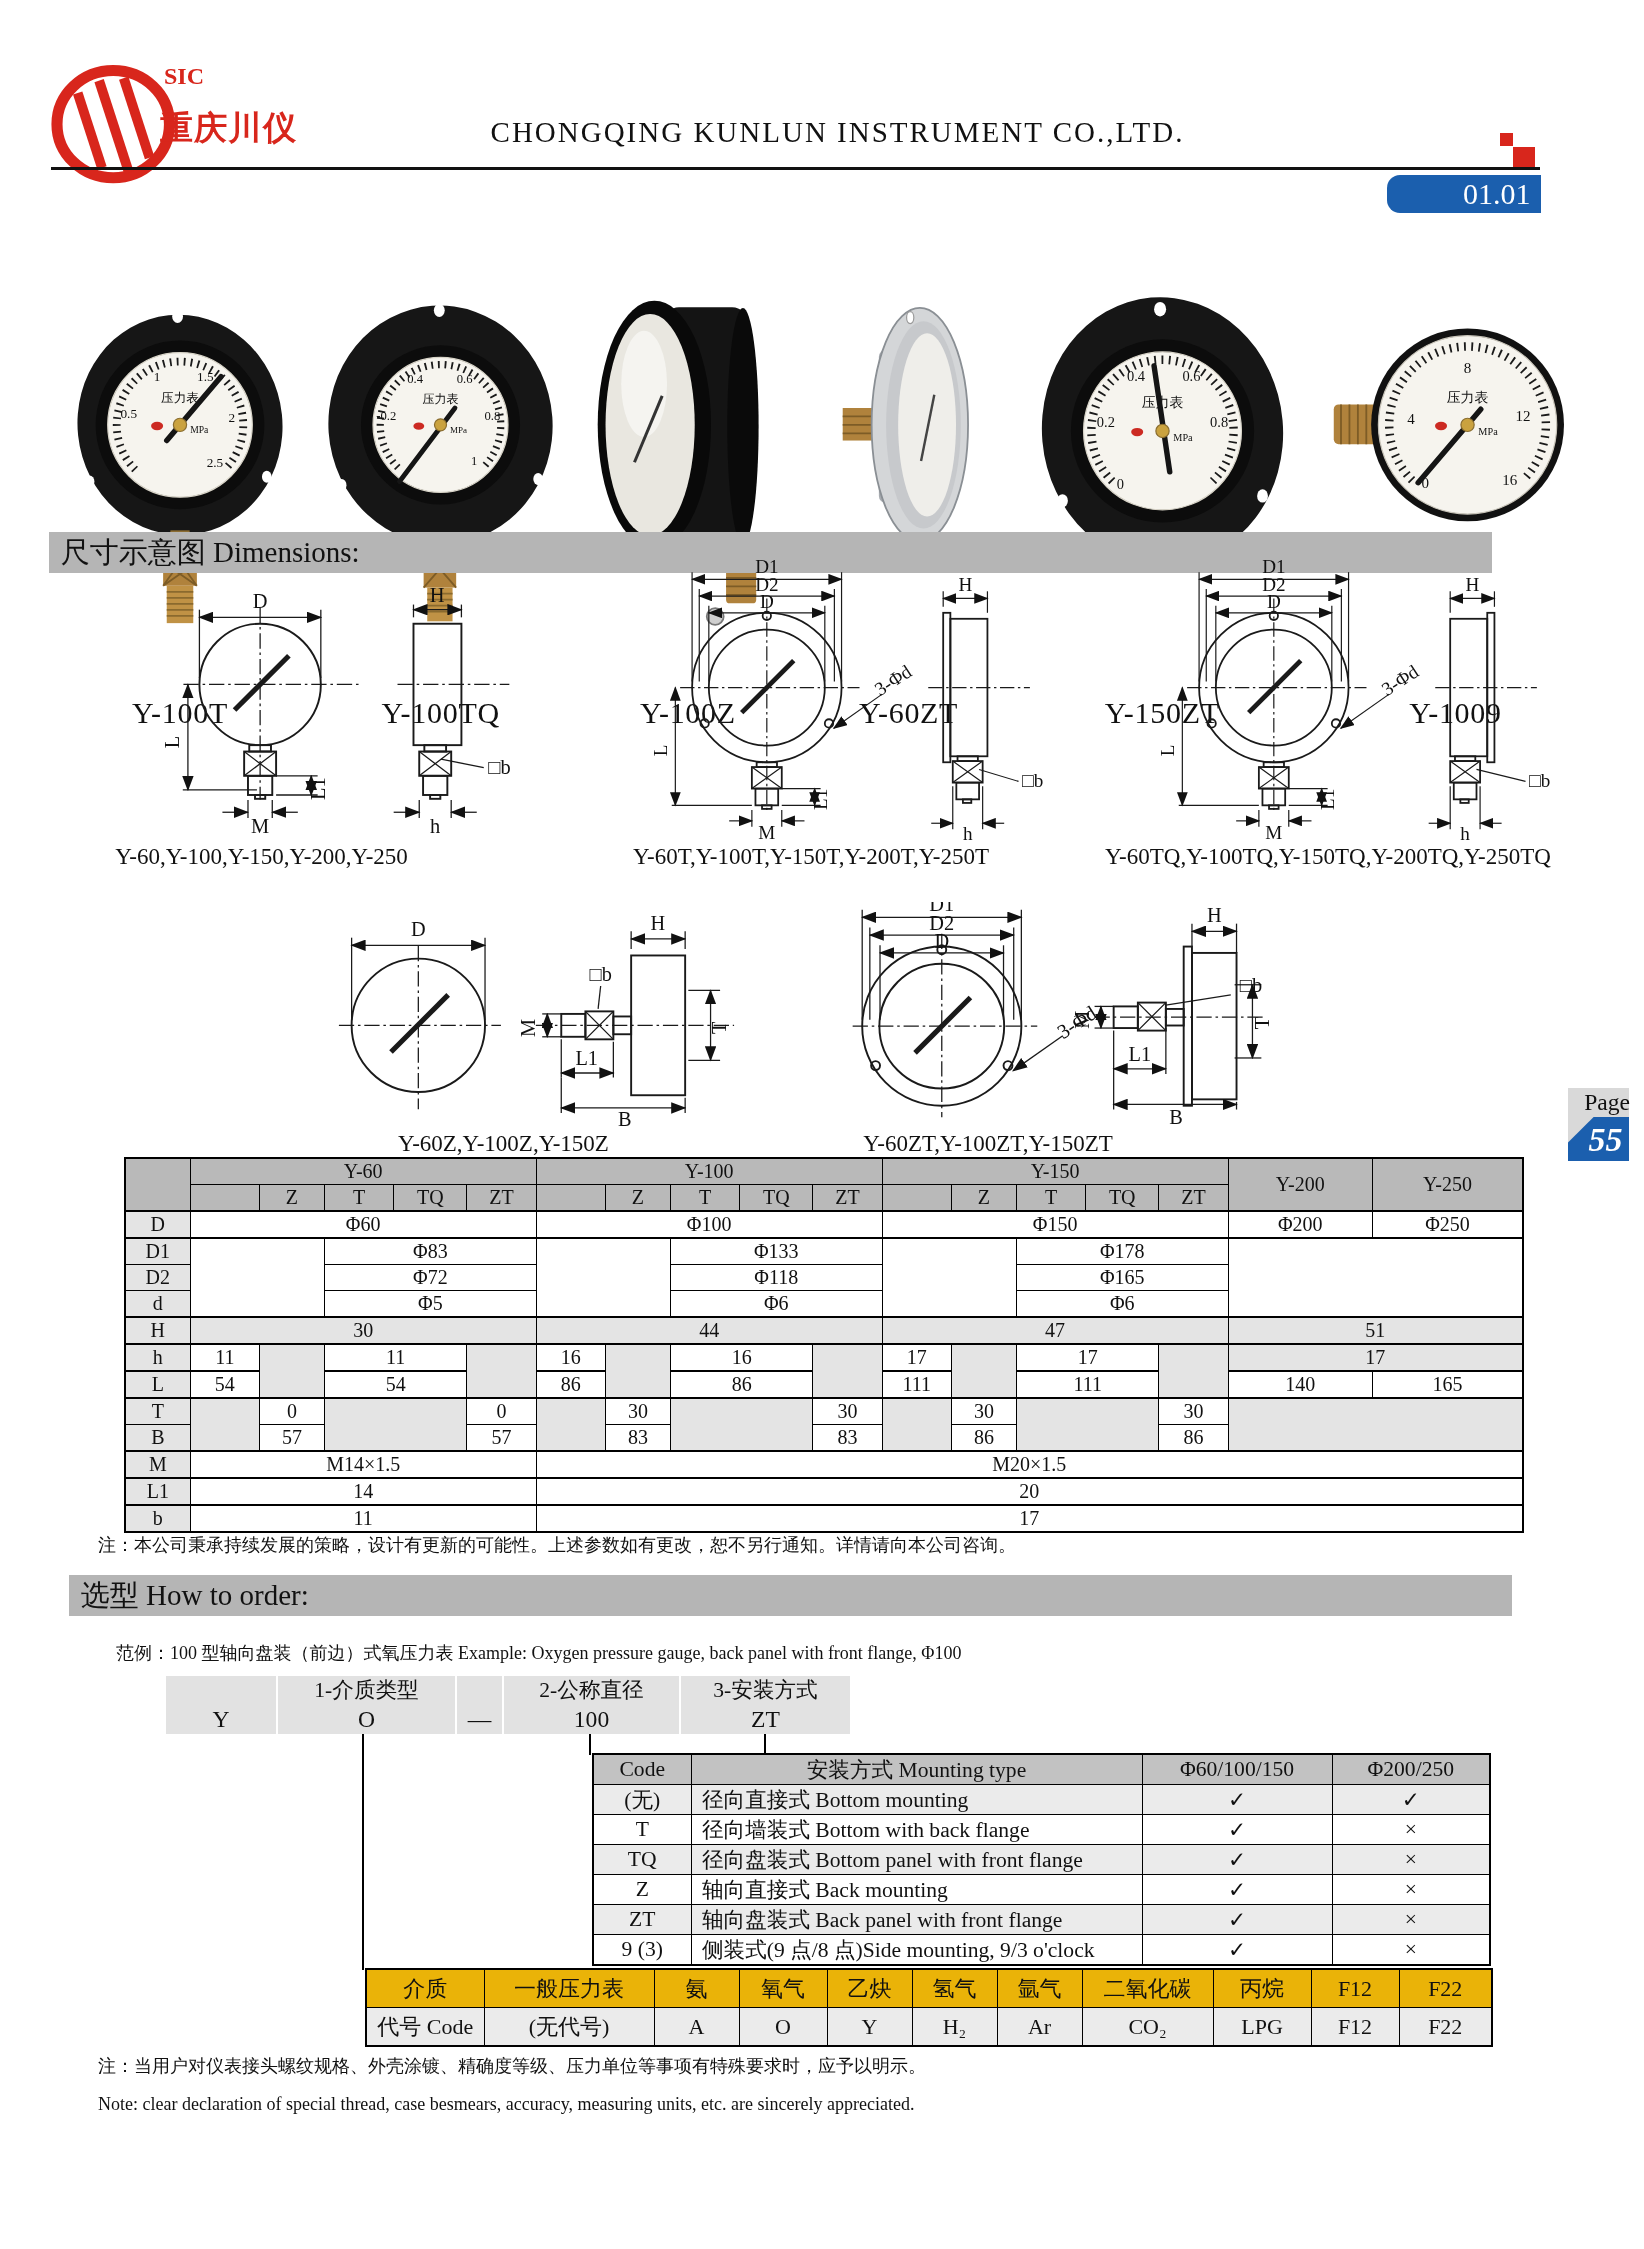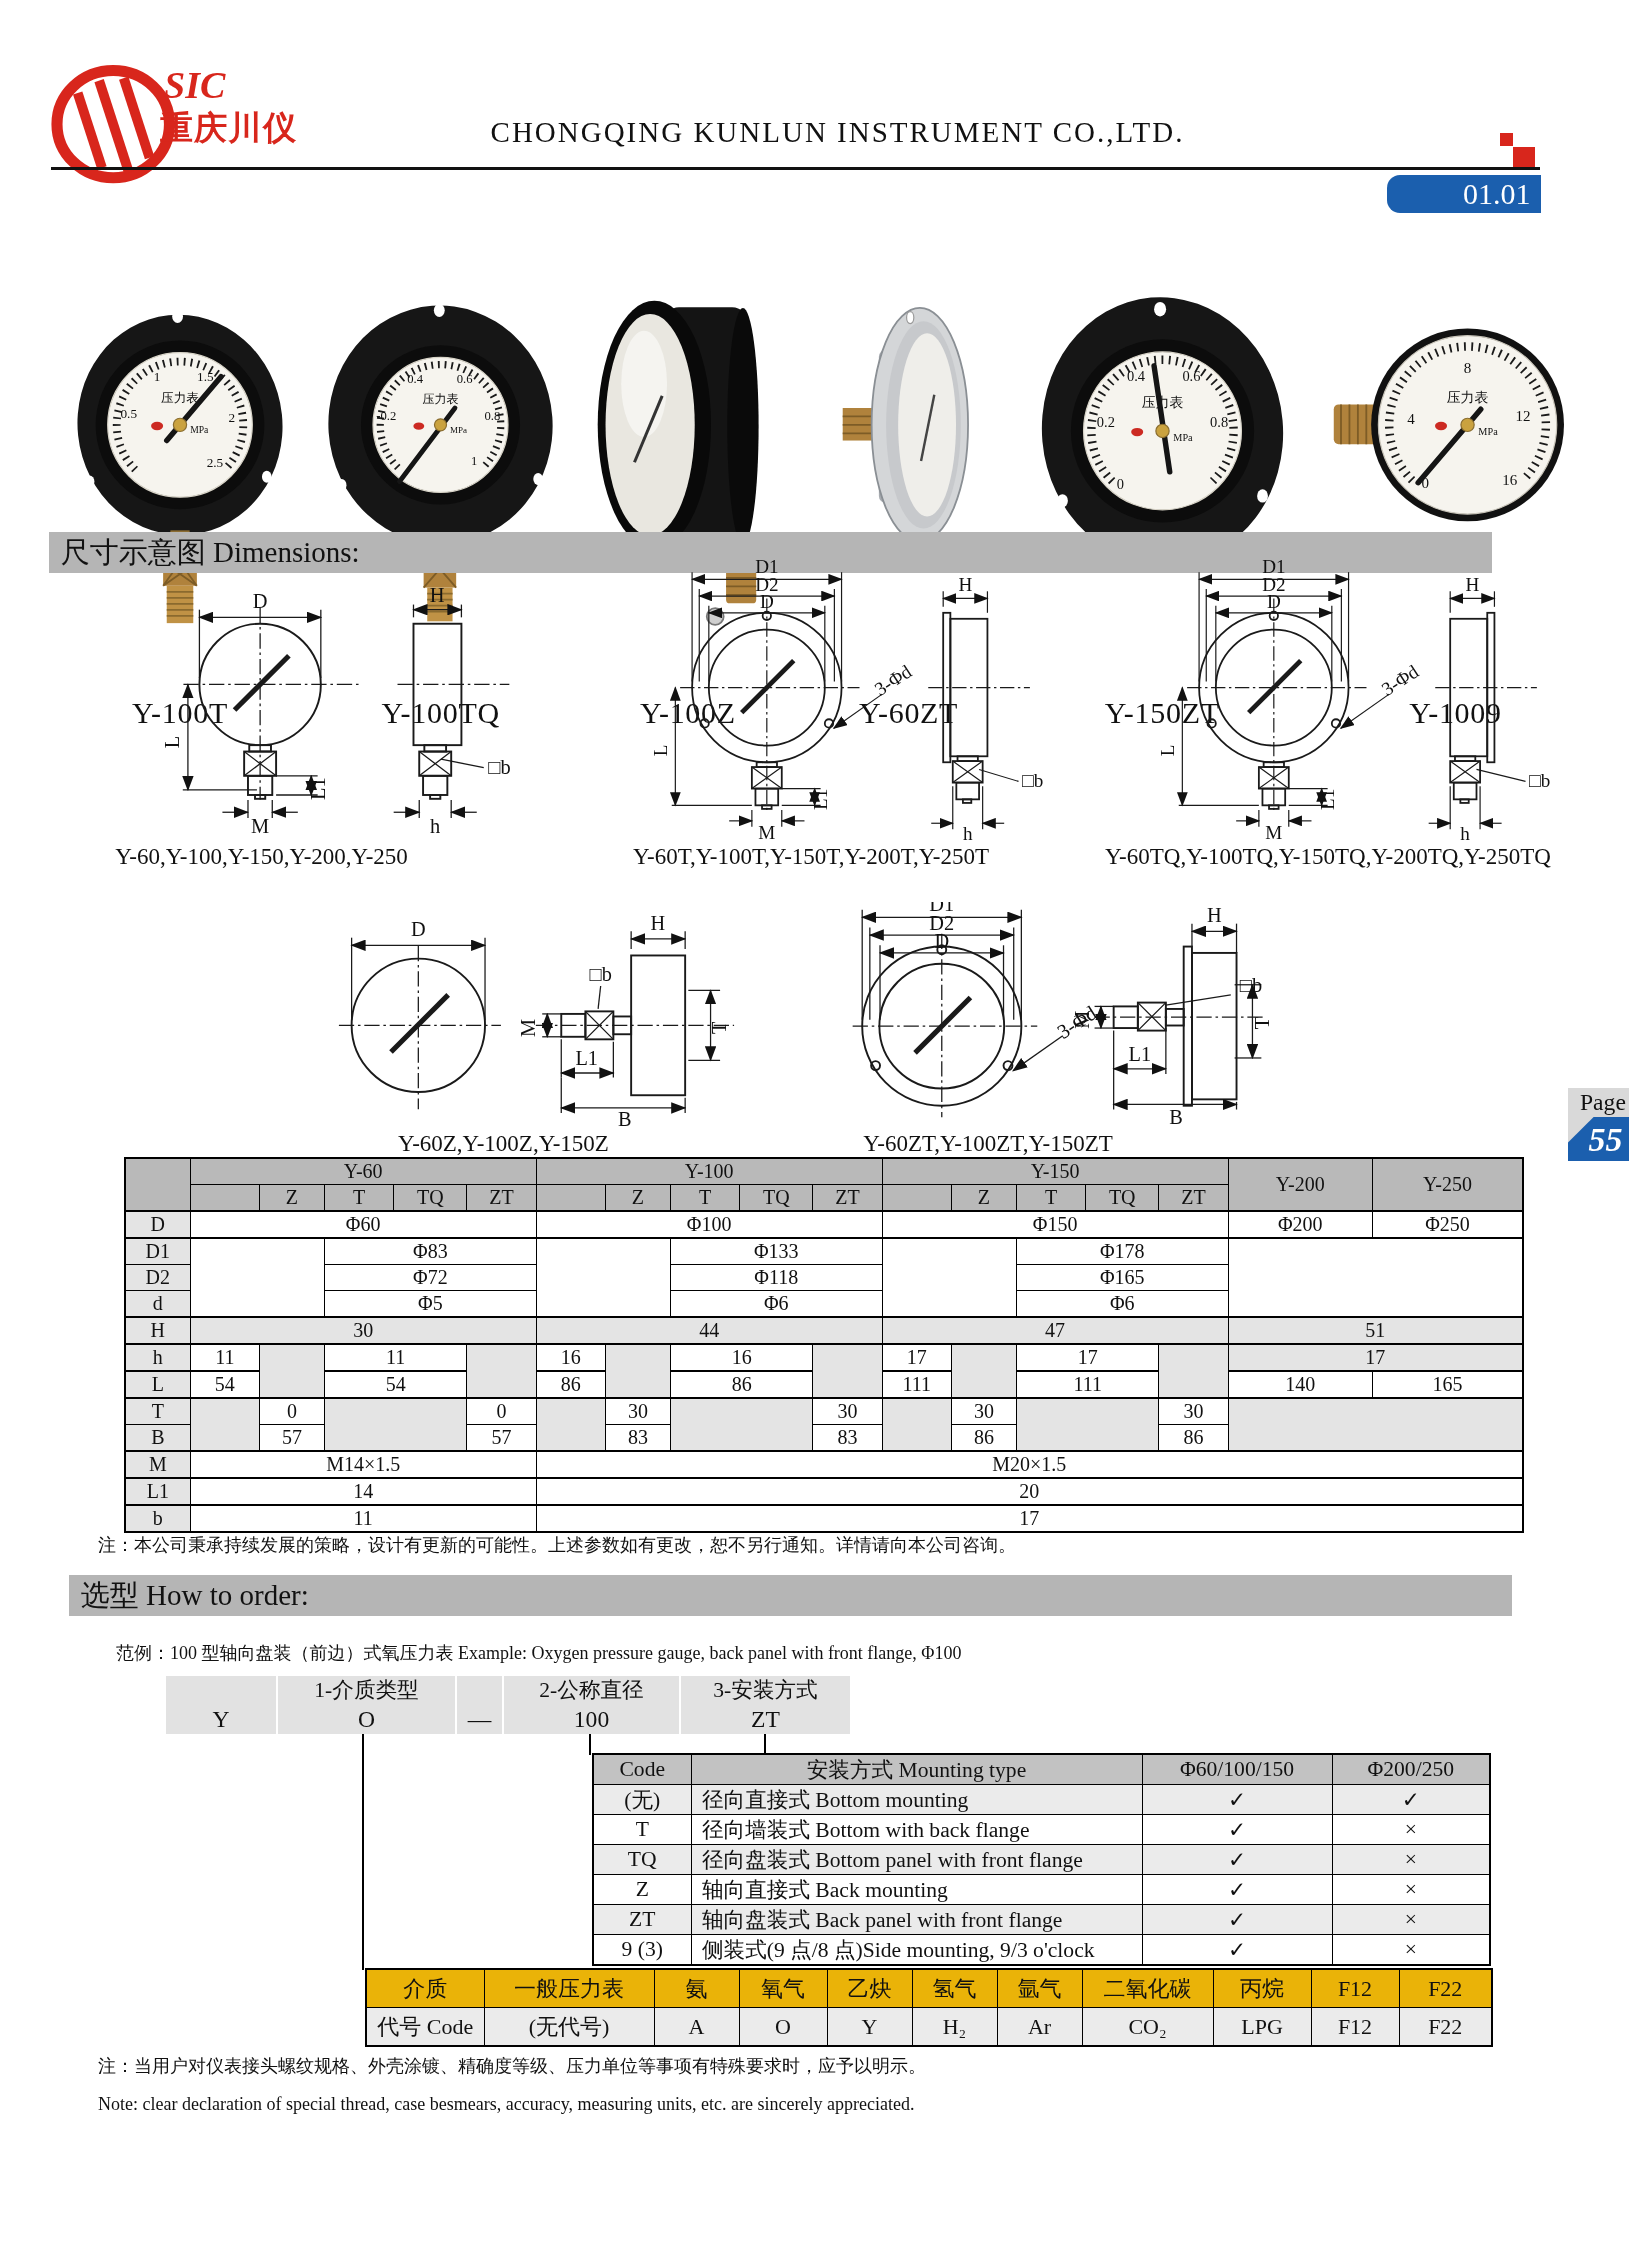--- a/index.html
+++ b/index.html
@@ -7,40 +7,40 @@
         font-family:"Liberation Serif",serif;color:#111;}
   .abs{position:absolute;}
 
   
   .company{left:275px;top:116px;width:1125px;text-align:center;font-size:29px;letter-spacing:2px;color:#111;}
   .hrule{left:51px;top:167px;width:1489px;height:3.3px;background:#111;}
   .badge{left:1387px;top:175px;width:154px;height:38px;background:#1b5fae;border-radius:13px 0 0 13px;
          color:#fff;font-size:30px;text-align:right;padding-right:10.5px;box-sizing:border-box;line-height:38px;}
   .reddeco1{left:1500px;top:133px;width:13px;height:13px;background:#d8261c;}
   .reddeco2{left:1513px;top:147px;width:22px;height:22px;background:#d8261c;}
-  .logo-sic{left:164px;top:63px;font-size:38px;font-weight:bold;font-style:italic;color:#d8261c;}
+  .logo-sic{left:164px;top:63px;font-size:24px;font-weight:bold;color:#d8261c;}
   .logo-cn{left:160px;top:106px;font-size:33px;font-weight:bold;color:#d8261c;letter-spacing:1.3px;}
 
   
   .products{left:62px;top:226px;width:1531px;display:flex;justify-content:space-between;align-items:flex-start;}
   .product{display:flex;flex-direction:column;align-items:center;}
   .pcap{margin-top:11.8px;font-size:30px;letter-spacing:0.7px;color:#111;}
 
   
   .secbar{left:49px;width:1443px;height:41px;background:#b5b5b5;color:#111;font-size:29px;
           line-height:41px;padding-left:11.8px;box-sizing:border-box;}
   #dimbar{top:532px;}
   #orderbar{top:1575px;margin-left:20px;}
 
   
   .dcap{position:absolute;font-size:23px;text-align:center;color:#111;white-space:nowrap;}
 
   
   .ptab{left:1568px;top:1088px;width:61px;height:73px;background:#d9d9d9;}
-  .ptab-label{position:absolute;left:12px;top:1.3px;width:100%;text-align:left;font-size:23.6px;color:#111;}
+  .ptab-label{position:absolute;left:1px;top:1.3px;width:100%;text-align:right;font-size:23.6px;color:#111;}
   .ptab-blue{position:absolute;left:0;top:29px;width:100%;height:44px;background:#1b5fae;
              clip-path:polygon(42% 0,100% 0,100% 100%,0 100%,0 58%);}
   .ptab-num{position:absolute;right:6.5px;top:3.9px;color:#fff;font-size:34px;font-weight:bold;font-style:italic;}
 
   
   #dimtable{position:absolute;left:124px;top:1157px;border-collapse:collapse;table-layout:fixed;width:1400px;
             font-size:20px;}
   #dimtable td{border:1.3px solid #000;text-align:center;vertical-align:middle;padding:0;height:25px;overflow:hidden;}
   #dimtable tr.sep td{border-top:2.6px solid #000;}
   #dimtable{border:2.6px solid #000;}

